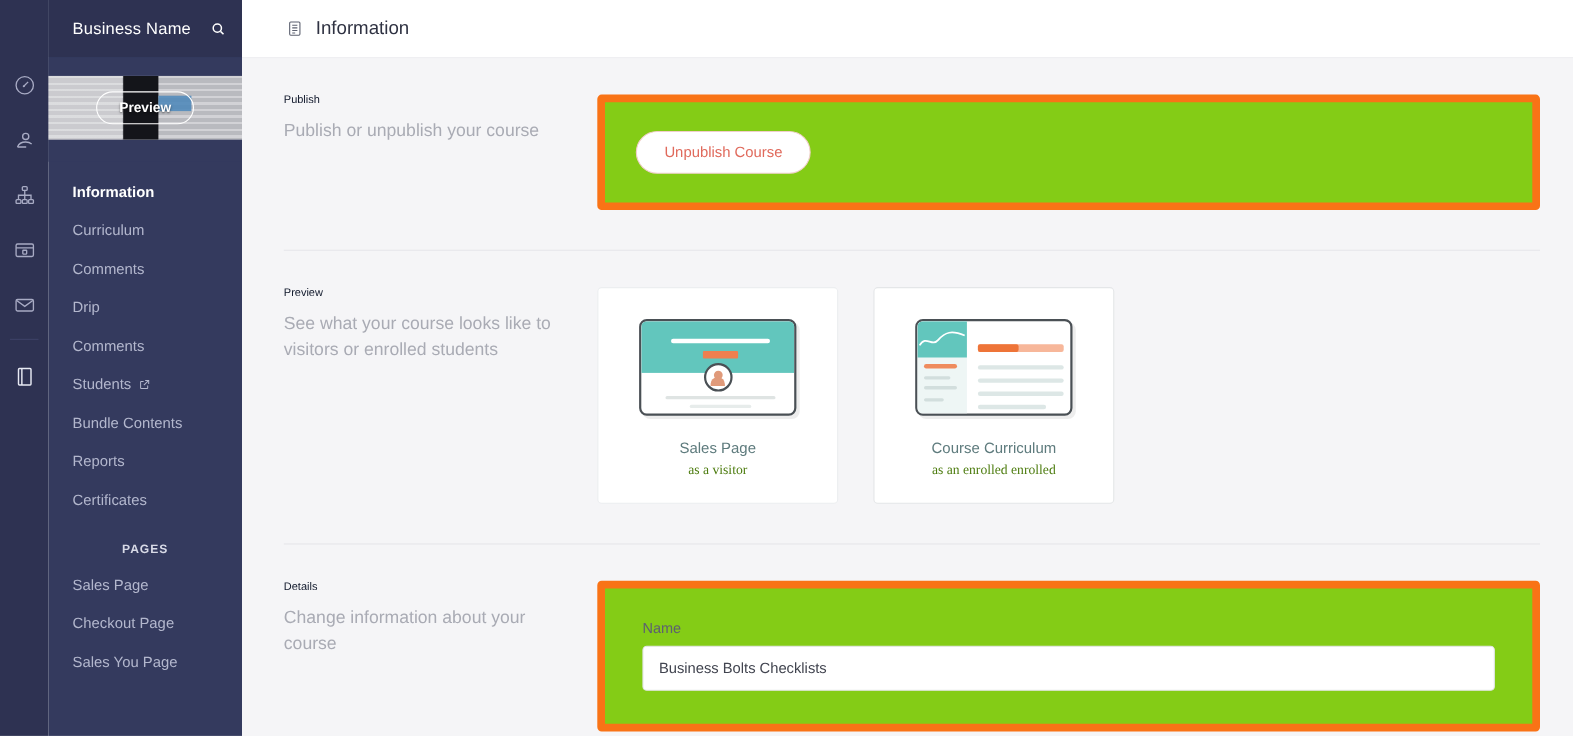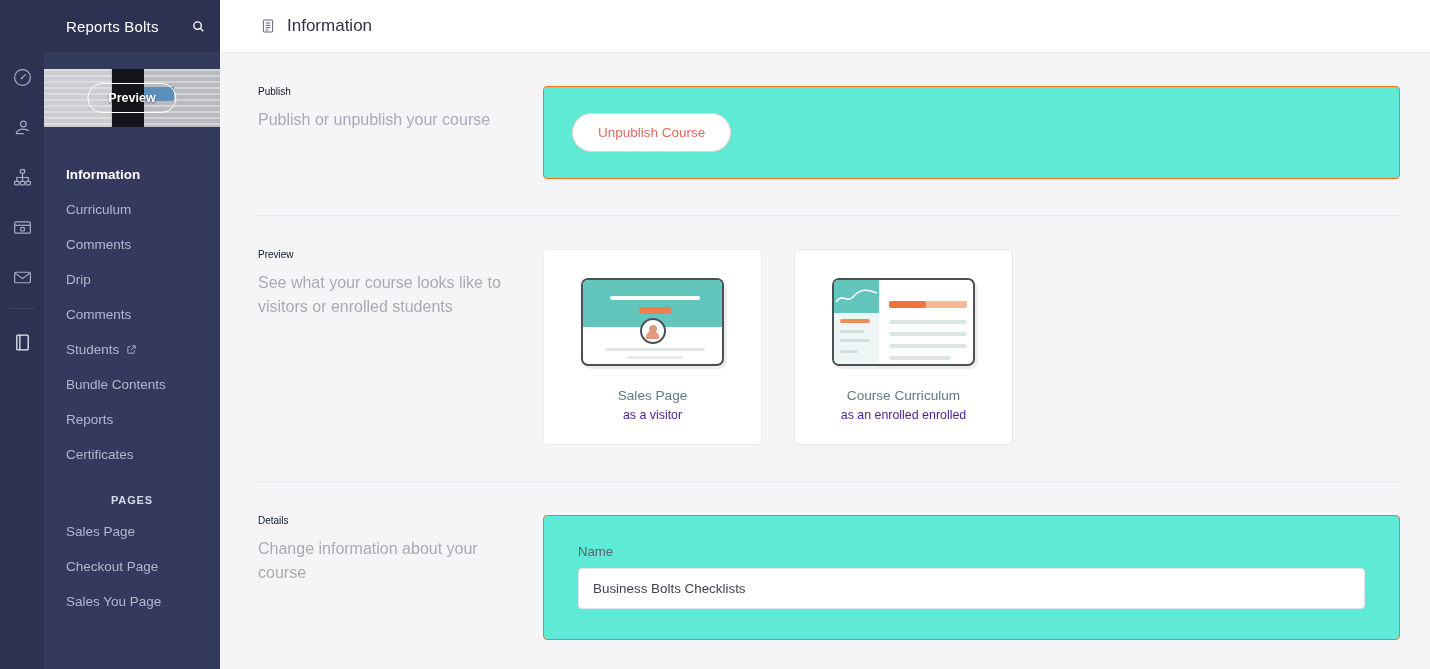--- a/index.html
+++ b/index.html
@@ -106,21 +106,21 @@
   .content { flex: 1; overflow: hidden; padding: 0 30px 0 38px; }
 
   .section { display: flex; padding: 33px 0 0; }
   .section + .section { border-top: 1px solid #e6e6ea; margin-top: 36px; }
   .sec-left { width: 285px; flex: 0 0 285px; padding-right: 26px; }
   .sec-title { font-size: 10px; color: #0f172a; margin-bottom: 11px; }
   .sec-desc { font-size: 16px; color: #a9abb4; line-height: 1.5; }
   .sec-right { flex: 1; min-width: 0; }
 
   .card {
-    background: #5eead4; border: 1px solid #f97316; border-radius: 4px;
+    background: #84cc16; border: 7px solid #f97316; border-radius: 4px;
   }
   .publish-card { padding: 26px 28px; }
   .btn-unpublish {
     display: inline-block;
     border: 1px solid #f0cfcb; border-radius: 21px;
     background: #fff; color: #e06a5c;
     font-size: 13.5px; padding: 11px 25px;
     font-family: "Liberation Sans", sans-serif;
     cursor: pointer;
   }
@@ -128,21 +128,21 @@
   .preview-cards { display: flex; gap: 32px; }
   .pv-card {
     width: 219px; background: #fff;
     border: 1px solid #eceef0; border-radius: 4px;
     padding: 28px 16px 22px;
     display: flex; flex-direction: column; align-items: center;
     cursor: pointer;
   }
   .pv-card.second { border-color: #e4e6e8; }
   .pv-title { font-size: 13.6px; color: #5e7b7d; margin-top: 22px; }
-  .pv-sub { font-size: 12.4px; color: #4c1d95; margin-top: 5px; }
+  .pv-sub { font-size: 12.4px; color: #4d7c0f; margin-top: 5px; font-family: Liberation Serif, serif; }
 
   .mock {
     width: 143px; height: 88px; background: #fff;
     border: 2px solid #4a5055; border-radius: 7px;
     overflow: hidden; position: relative;
     box-shadow: 3px 3px 0 rgba(0,0,0,.07);
   }
   
   .m-hero { height: 47px; background: #62c6bd; position: relative; }
   .m-line-w { position: absolute; left: 27px; top: 16px; width: 90px; height: 4px; background: #fff; border-radius: 2px; }
@@ -229,21 +229,21 @@
     <div class="rail-icon active">
       <svg viewBox="0 0 24 24" fill="none" stroke="currentColor" stroke-width="1.5">
         <path d="M6.5 3.5h11a1 1 0 0 1 1 1v15a1 1 0 0 1-1 1h-11a1 1 0 0 1-1-1v-15a1 1 0 0 1 1-1Z"></path>
         <path d="M9 3.5v17"></path>
       </svg>
     </div>
   </div>
 
   <div class="sidebar">
     <div class="sb-top">
-      <div class="sb-brand">Reports Bolts</div>
+      <div class="sb-brand">Business Name</div>
       <div class="sb-search">
         <svg viewBox="0 0 24 24" fill="none" stroke="currentColor" stroke-width="2.2">
           <circle cx="10.5" cy="10.5" r="6"></circle>
             <path d="m15.2 15.2 4.3 4.3"></path>
         </svg>
       </div>
     </div>
 
     <div class="sb-thumb-wrap">
       <div class="sb-thumb">

